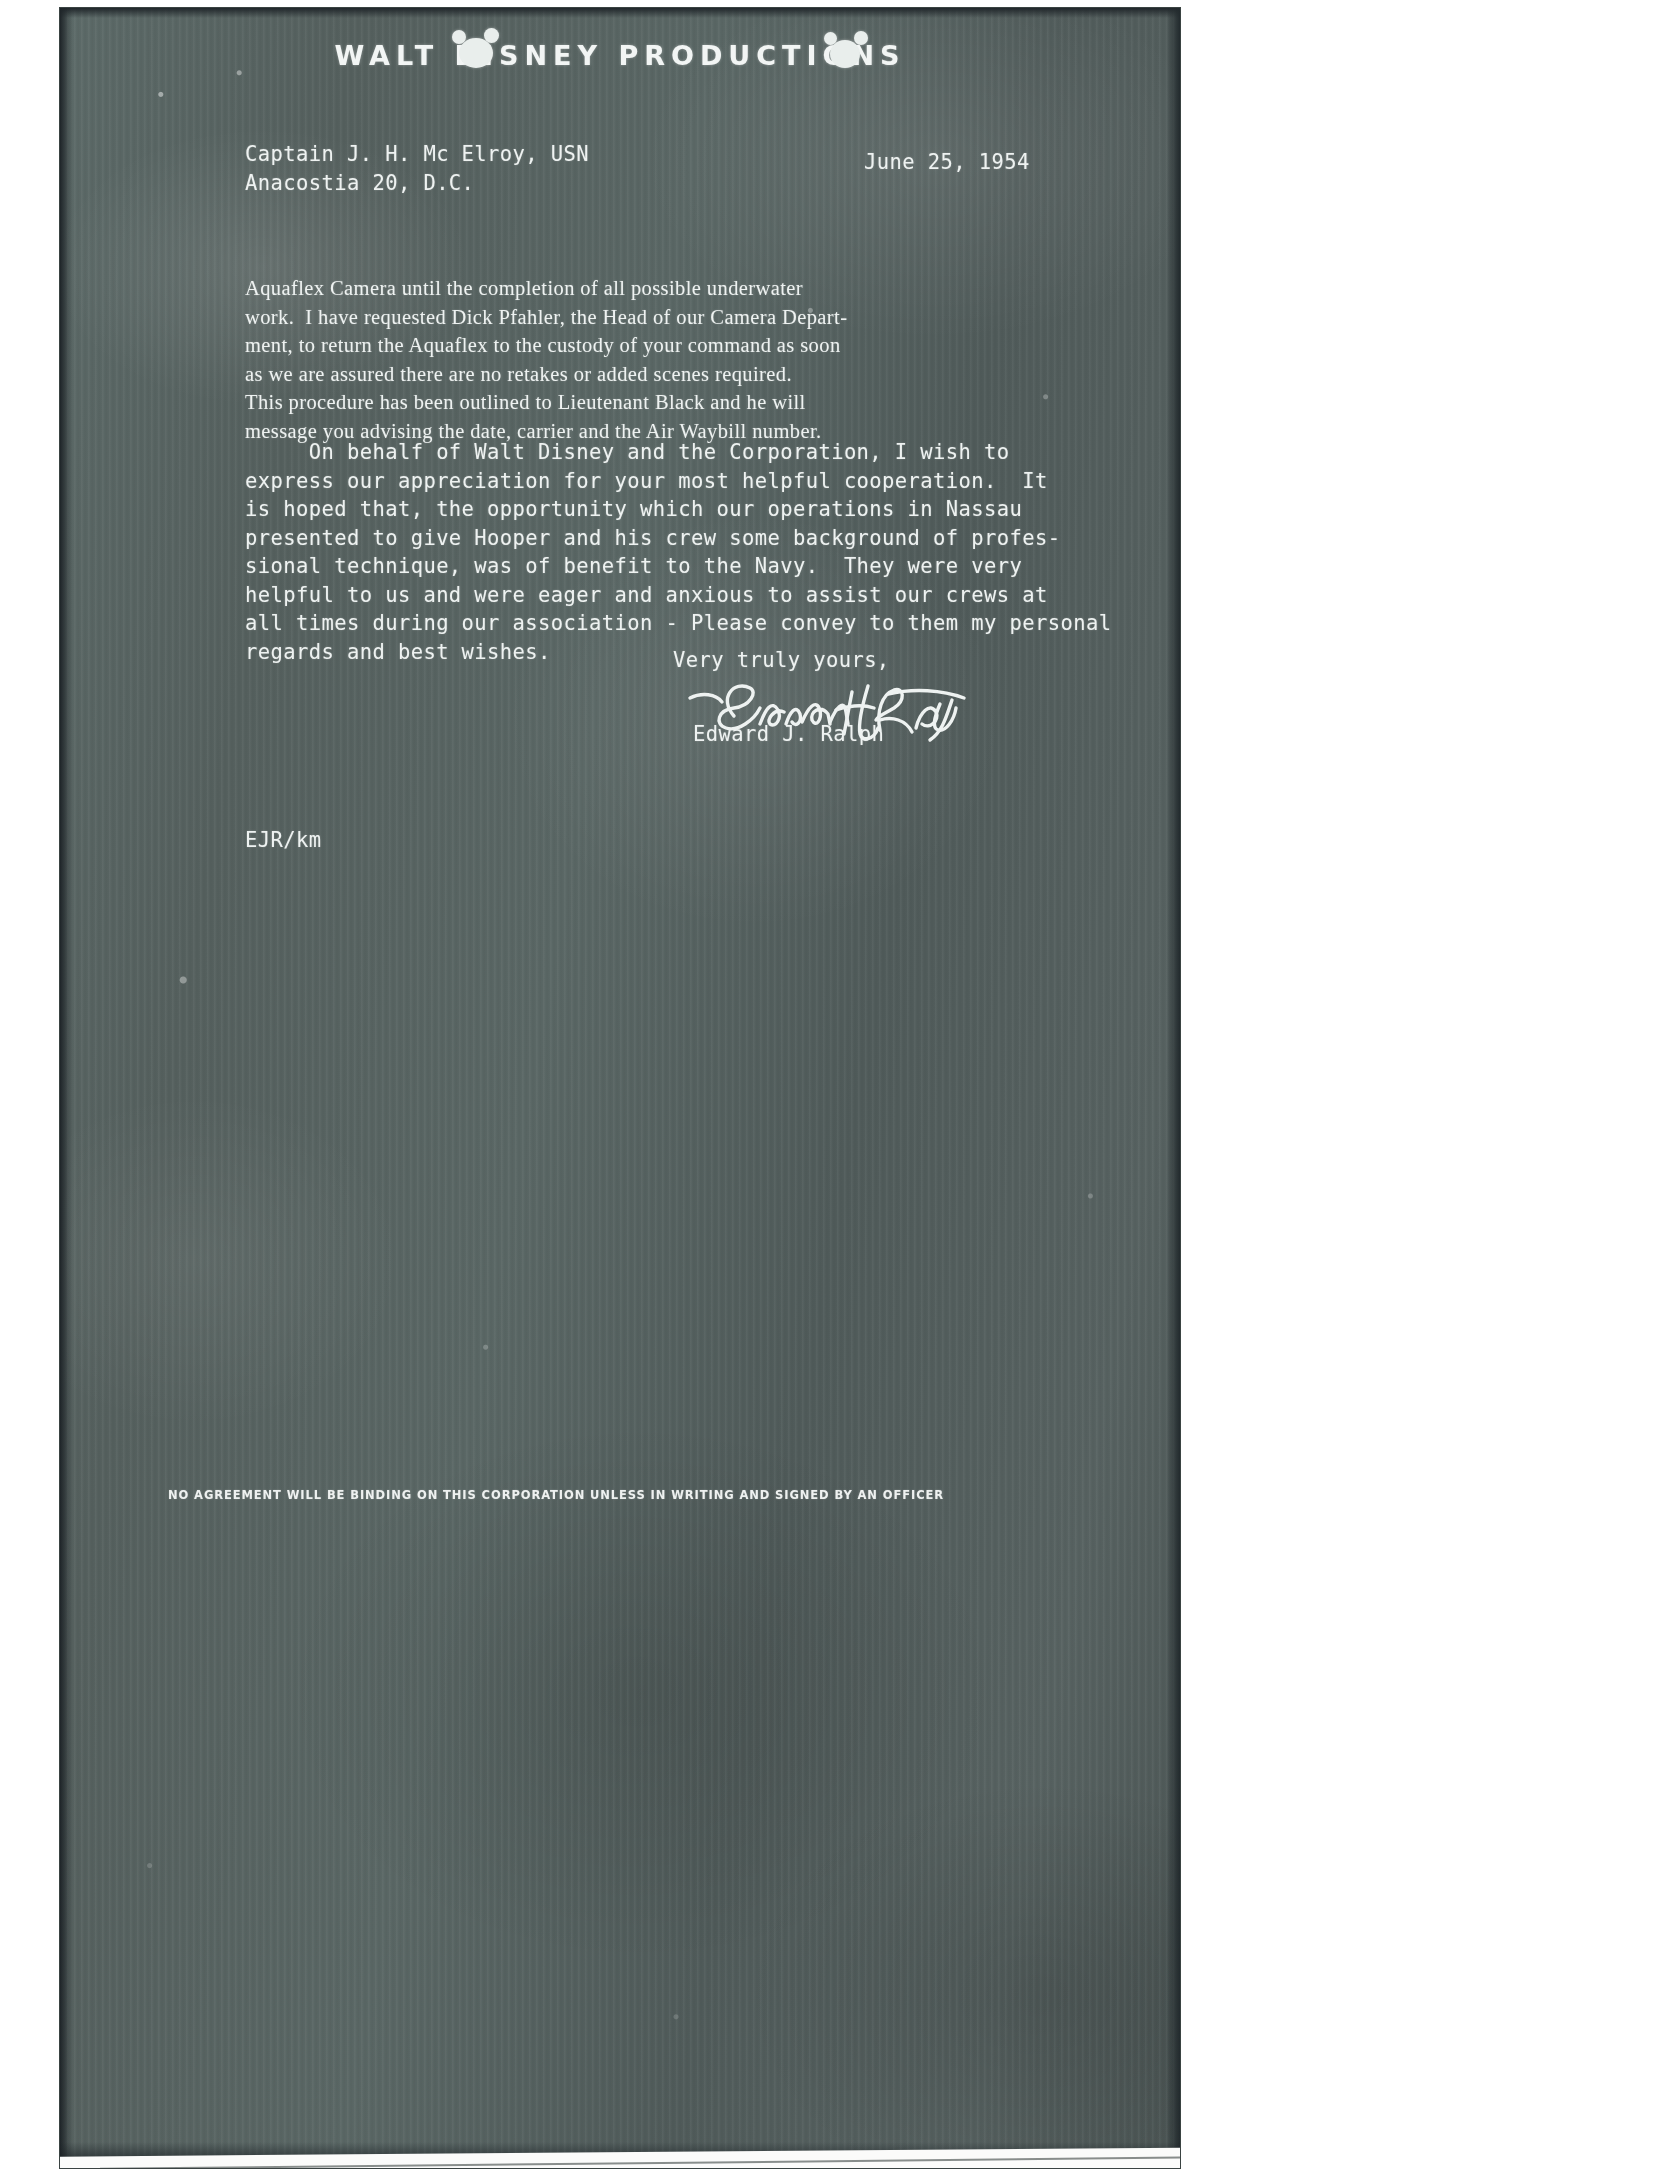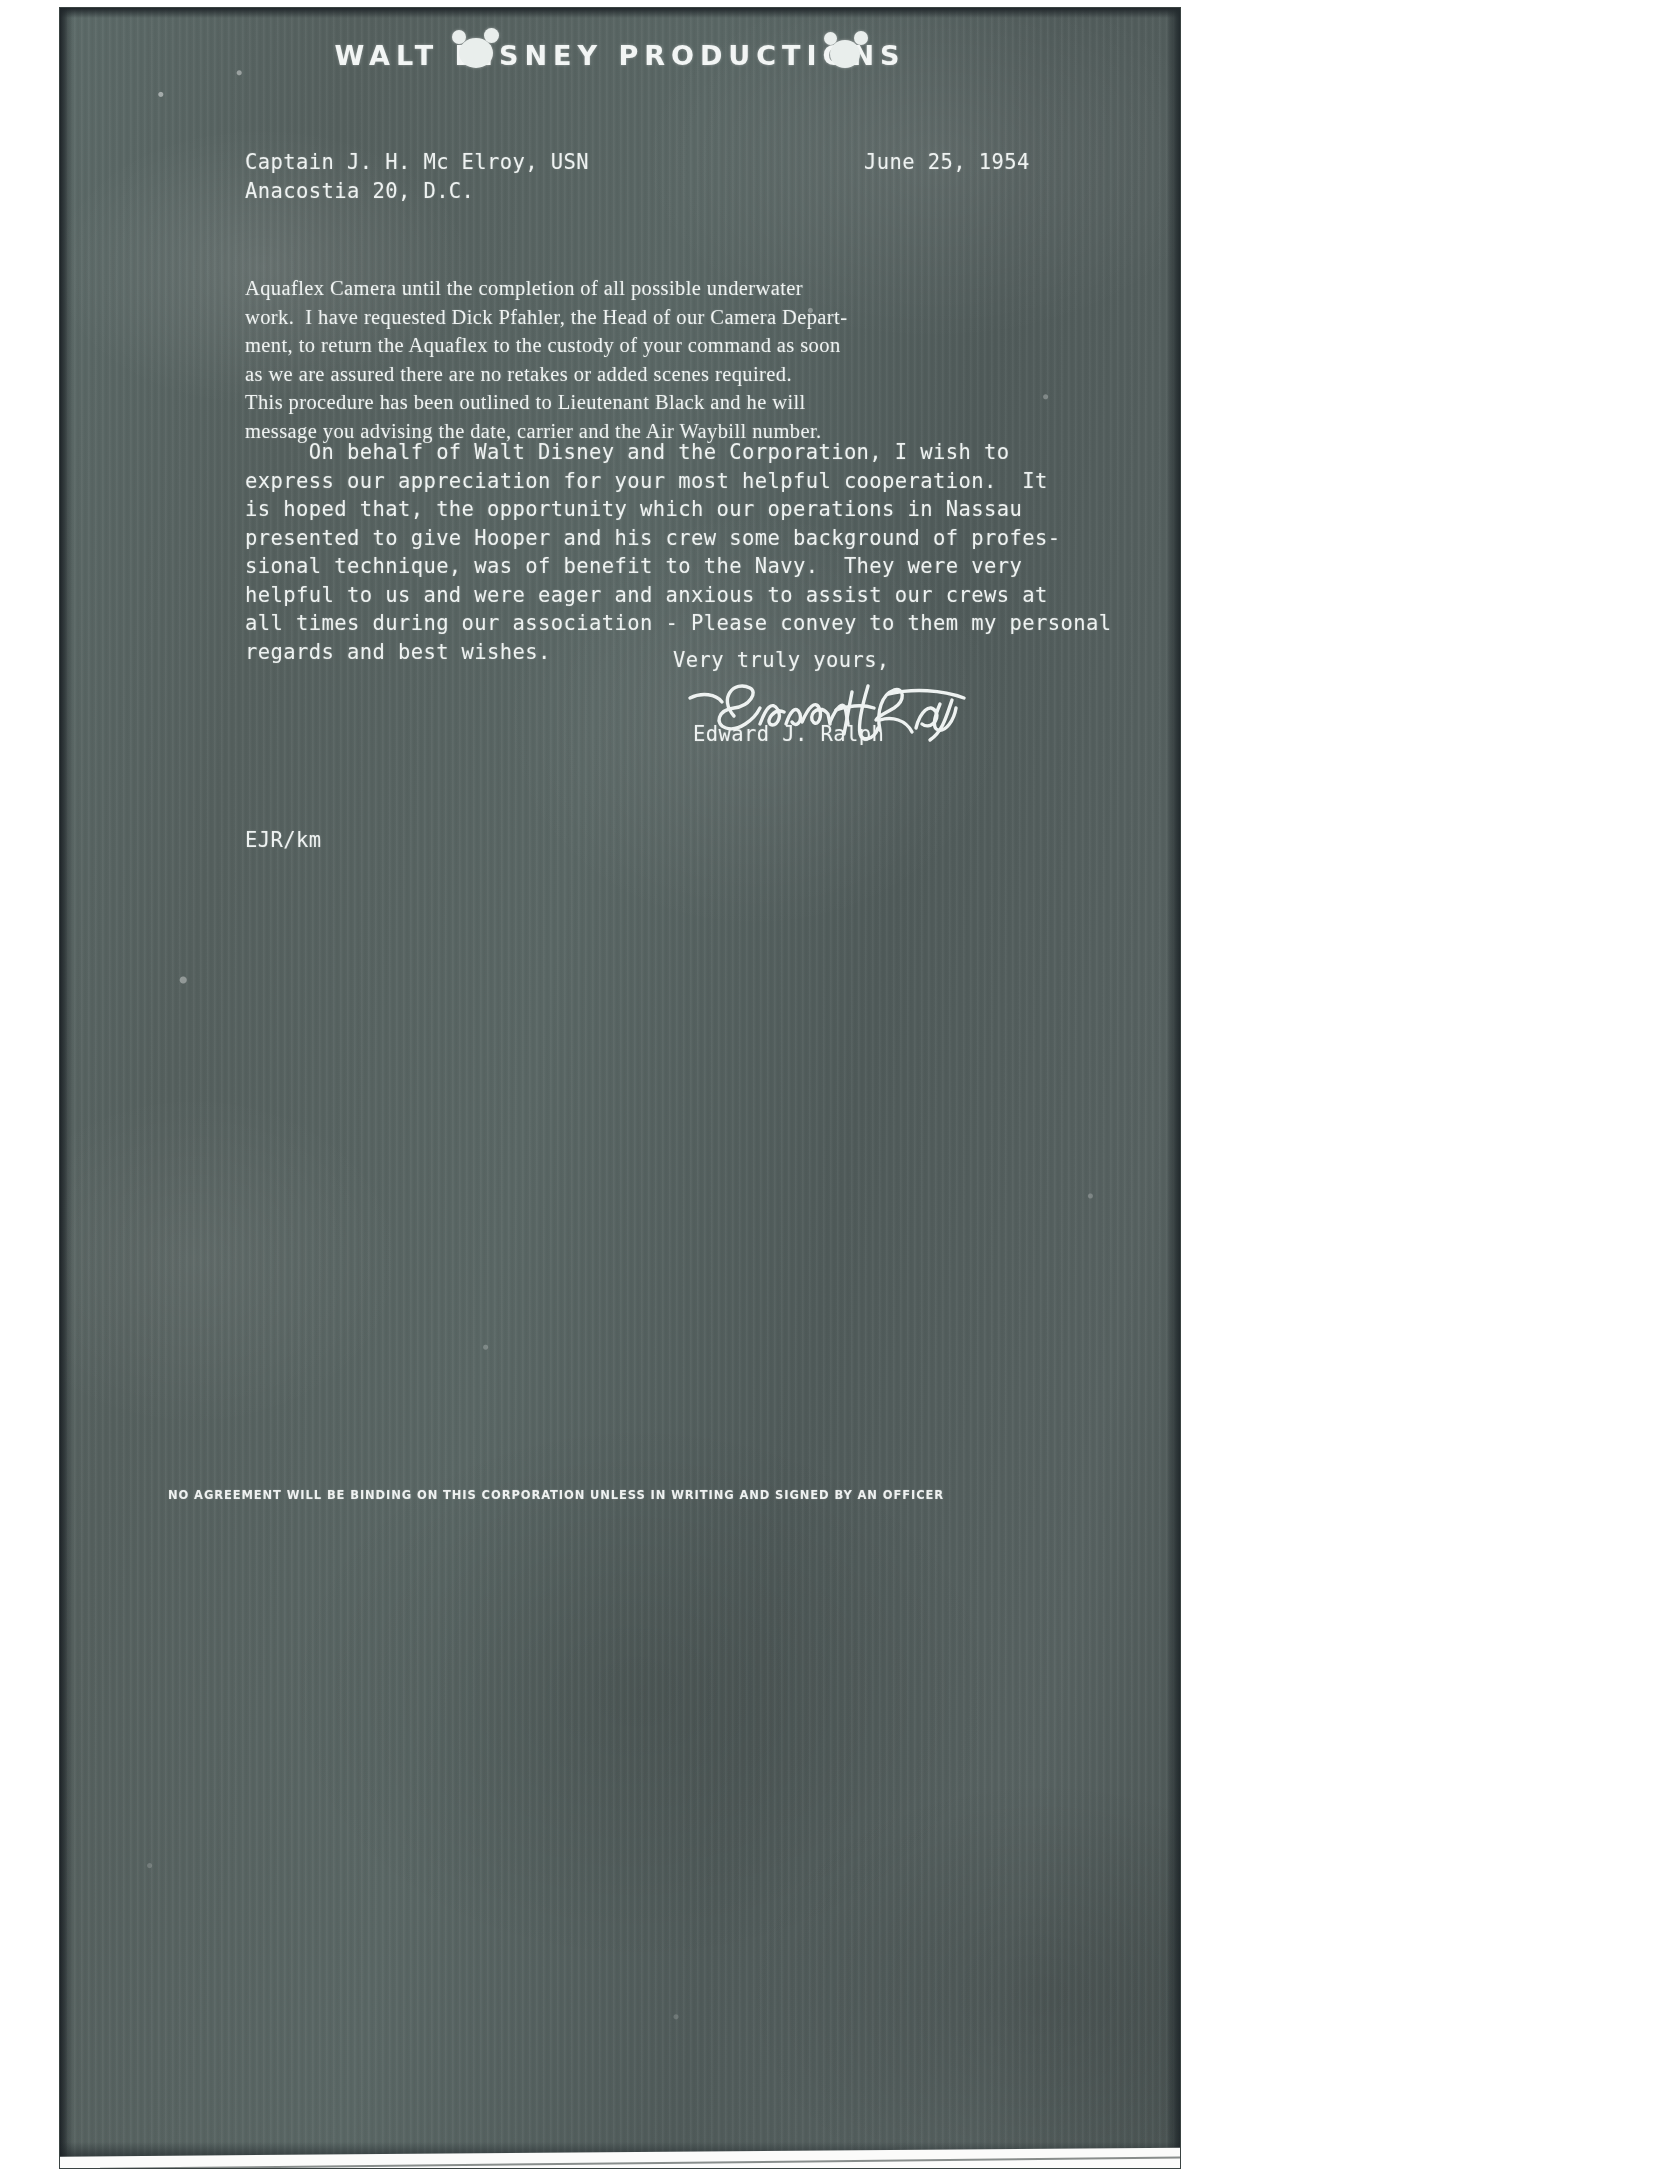--- a/index.html
+++ b/index.html
@@ -100,21 +100,21 @@
   #mickey-b-ear1 { left: 764px; top: 24px; width: 13px; height: 13px; }
   #mickey-b-ear2 { left: 794px; top: 23px; width: 14px; height: 14px; }
 
   
   .typed {
     font-family: "DejaVu Sans Mono", monospace;
     font-size: 20.5px;
     line-height: 28.5px;
     letter-spacing: 0.4px;
   }
-  #addressee   { left: 185px; top: 140px; }
+  #addressee   { left: 185px; top: 132px; }
   #date        { left: 804px; top: 140px; }
   #para-1      { left: 185px; top: 266px; font-family: Liberation Serif, serif; }
   #para-2      { left: 185px; top: 430px; }
   #closing     { left: 605px; top: 638px; margin-left: 8px; }
   #signer-name { left: 605px; top: 712px; margin-left: 28px; }
   #initials    { left: 185px; top: 818px; }
 
   
   #signature {
     position: absolute;

